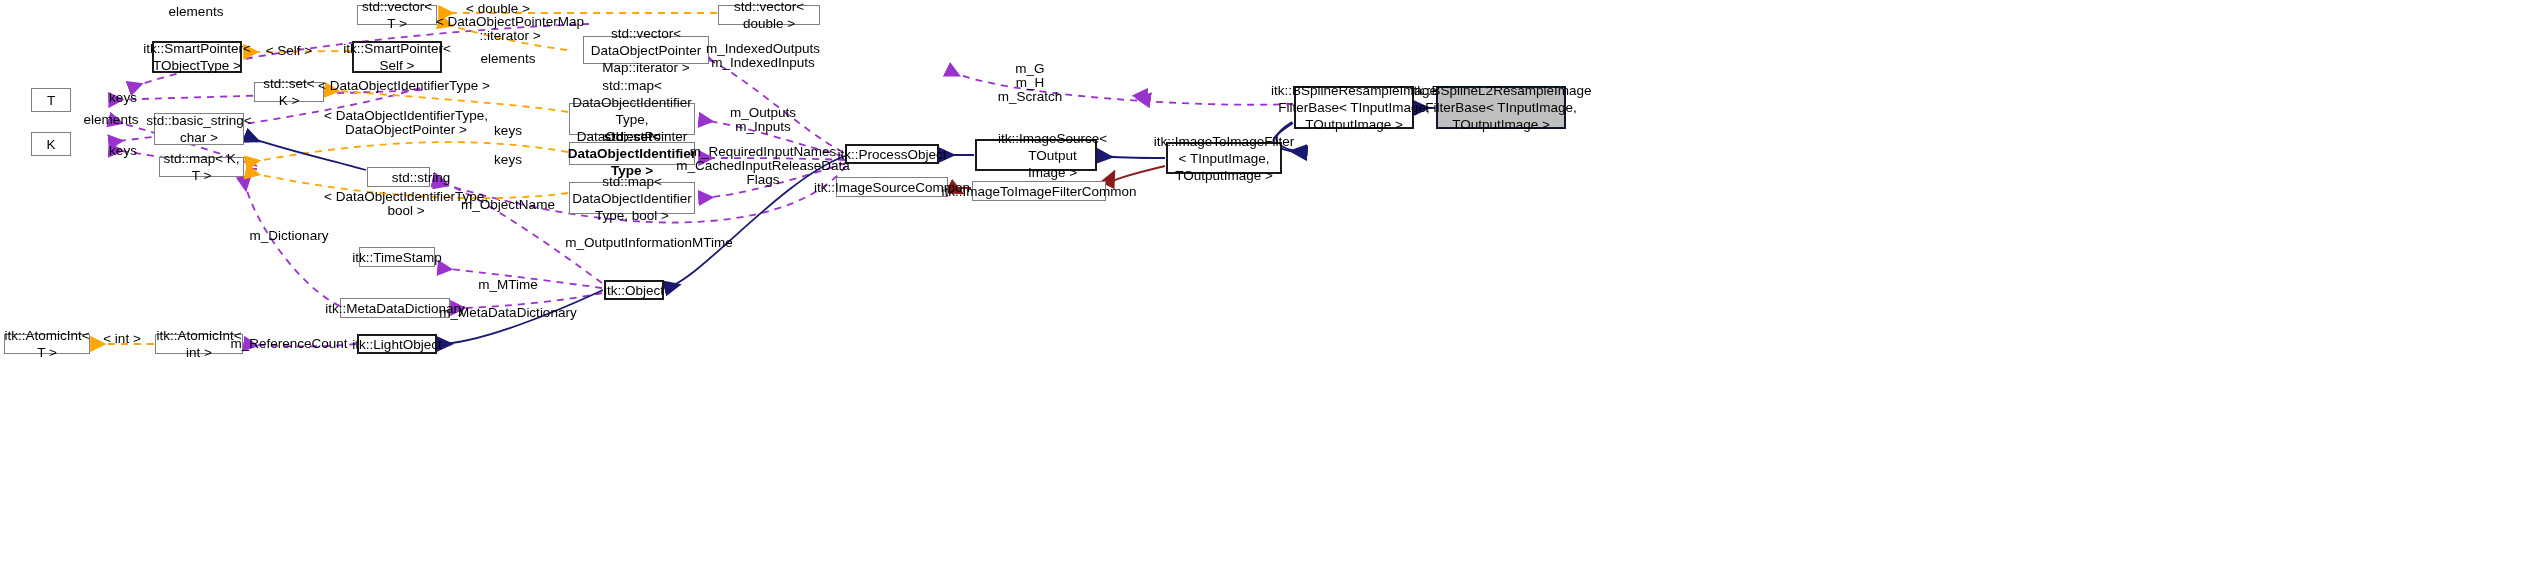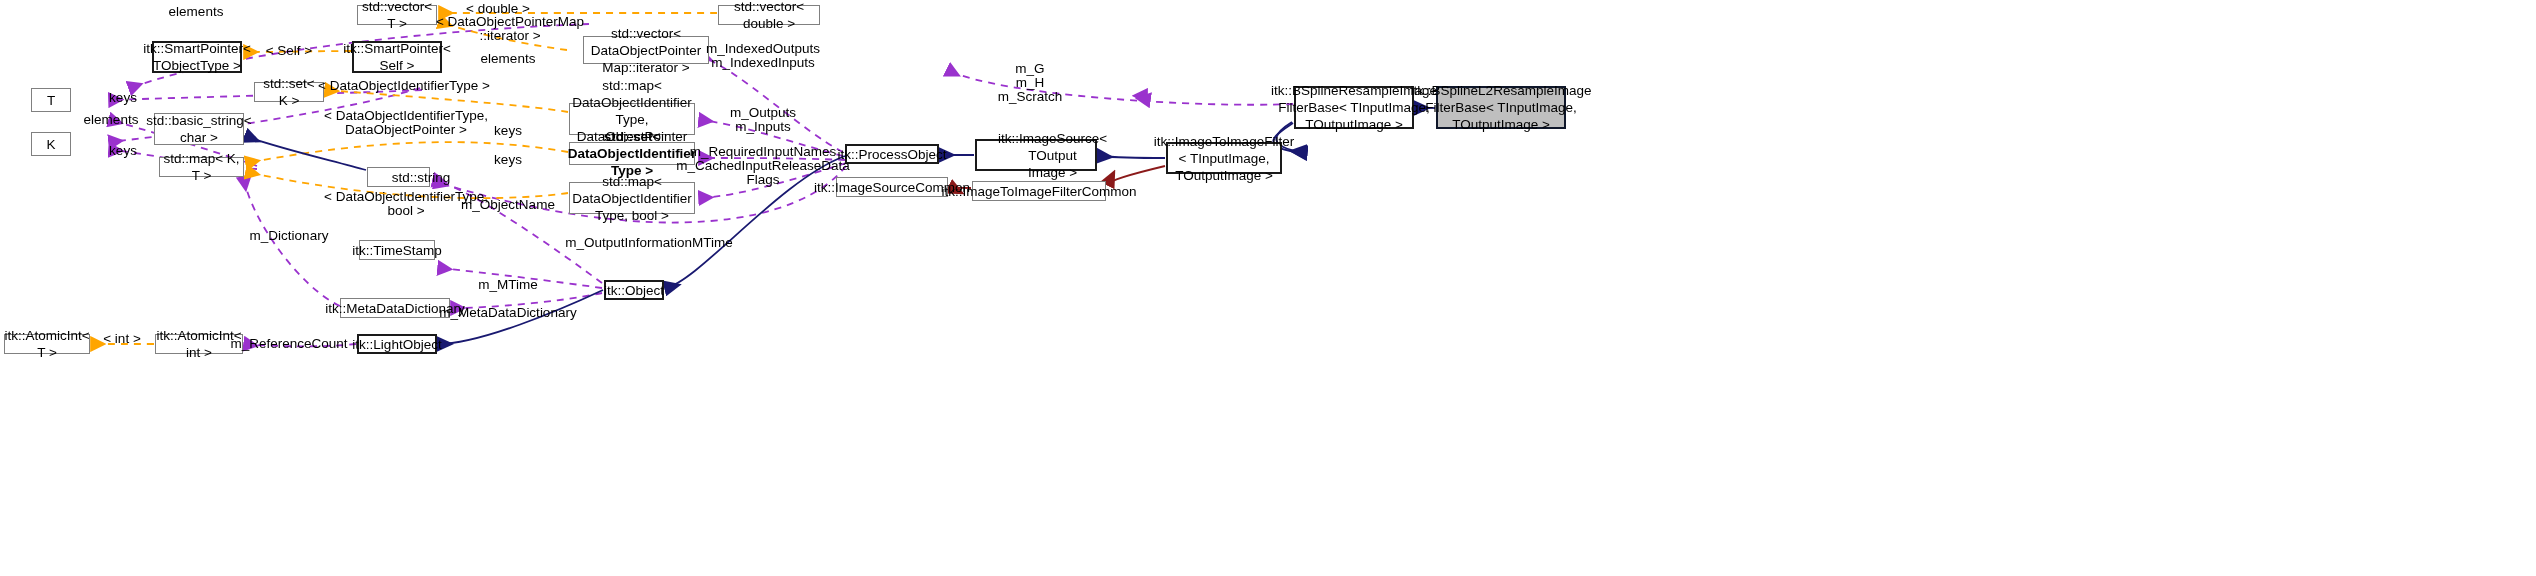--- a/index.html
+++ b/index.html
@@ -134,21 +134,21 @@
   <div class="node bold" style="left:152px;top:41px;width:90px;height:32px;">itk::SmartPointer&lt;
 TObjectType &gt;</div>
   <div class="node plain" style="left:154px;top:113px;width:90px;height:32px;">std::basic_string&lt;
 char &gt;</div>
   <div class="node plain" style="left:159px;top:157px;width:85px;height:20px;">std::map&lt; K, T &gt;</div>
   <div class="node plain" style="left:254px;top:82px;width:70px;height:20px;">std::set&lt; K &gt;</div>
   <div class="node bold" style="left:352px;top:41px;width:90px;height:32px;">itk::SmartPointer&lt;
 Self &gt;</div>
   <div class="node plain" style="left:357px;top:5px;width:80px;height:20px;">std::vector&lt; T &gt;</div>
   <div class="node plain" style="left:367px;top:167px;width:63px;height:20px;padding-left:48px;">std::string</div>
-  <div class="node plain" style="left:359px;top:240px;width:76px;height:20px;">itk::TimeStamp</div>
+  <div class="node plain" style="left:359px;top:247px;width:76px;height:20px;">itk::TimeStamp</div>
   <div class="node plain" style="left:340px;top:298px;width:110px;height:20px;">itk::MetaDataDictionary</div>
   <div class="node bold" style="left:357px;top:334px;width:80px;height:20px;">itk::LightObject</div>
   <div class="node plain" style="left:568px;top:36px;width:126px;height:28px;margin-left:15px;">std::vector&lt; DataObjectPointer
 Map::iterator &gt;</div>
   <div class="node plain" style="left:569px;top:103px;width:126px;height:32px;">std::map&lt; DataObjectIdentifier
 Type, DataObjectPointer &gt;</div>
   <div class="node plain" style="left:569px;top:142px;width:126px;height:23px;font-weight:bold;">std::set&lt; DataObjectIdentifier
 Type &gt;</div>
   <div class="node plain" style="left:569px;top:182px;width:126px;height:32px;">std::map&lt; DataObjectIdentifier
 Type, bool &gt;</div>

